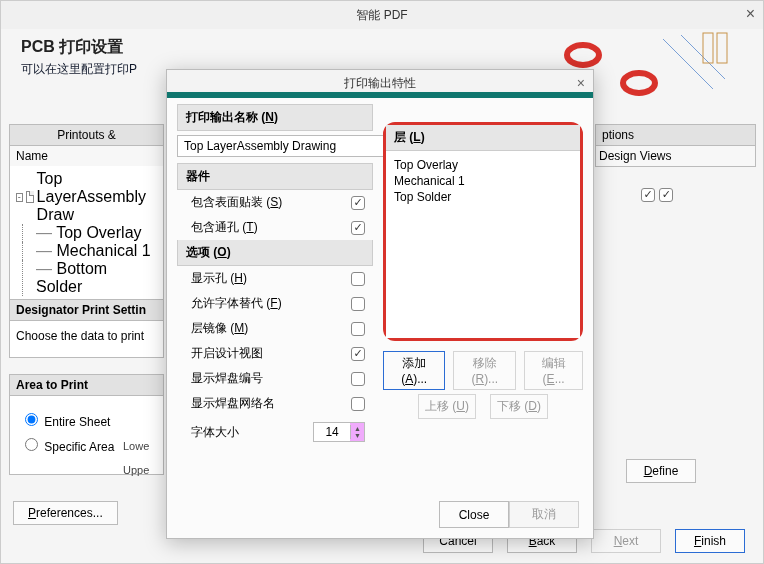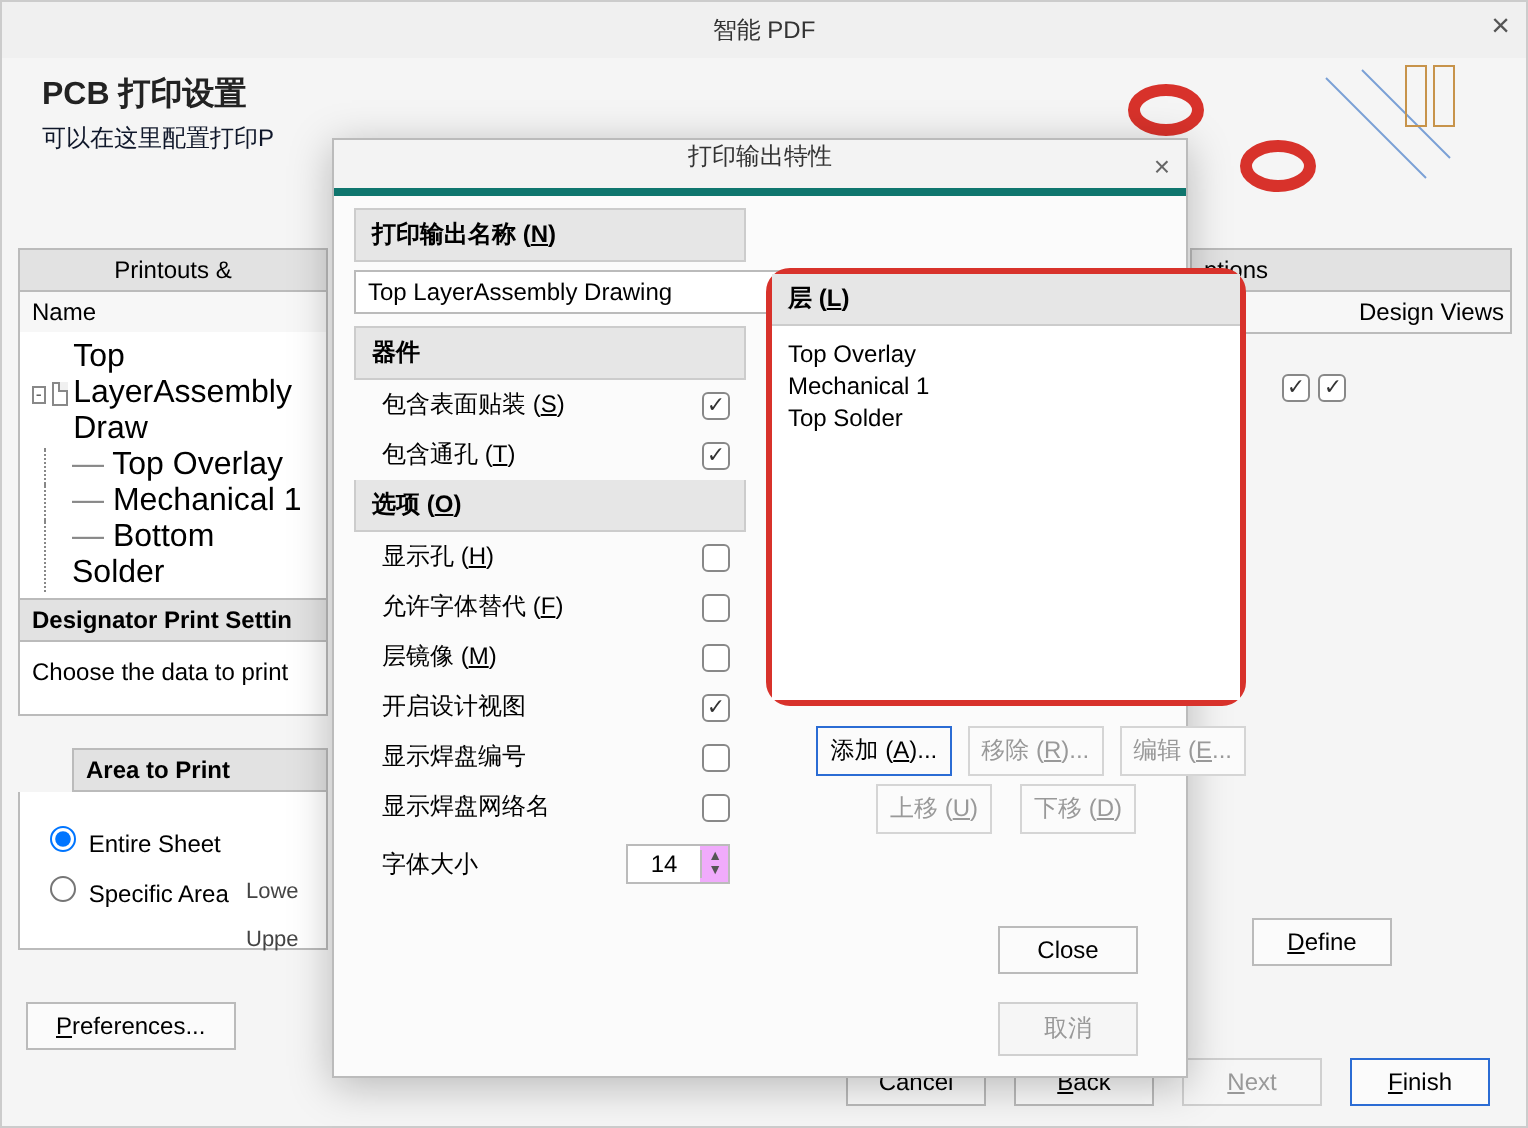--- a/index.html
+++ b/index.html
@@ -36,42 +36,42 @@
 
   .area { position: absolute; left: 8px; top: 345px; width: 155px; }
   .area-body { padding: 8px 6px 14px 6px; }
   .radio-row { margin: 6px 4px; font-size: 12px; }
   .lower-upper { position:absolute; left:122px; top:405px; font-size:11px; color:#444; line-height:24px; }
 
   .prefs-btn { position: absolute; left: 12px; bottom: 38px; }
 
   
   .right-hdr { position: absolute; left: 594px; top: 95px; width: 161px; }
-  .dv-hdr { text-align: right; background:#f7f7f7; border:1px solid #bbb; border-top:none; padding:3px; font-size:12px;}
+  .dv-hdr { text-align: left; background:#f7f7f7; border:1px solid #bbb; border-top:none; padding:3px; font-size:12px;}
   .dv-checks { position:absolute; left:640px; top:155px; }
   .dv-checks .chk { margin-bottom: 62px; }
   .define-btn { position:absolute; left:625px; top:430px; }
 
   
   .main-btn-row { position:absolute; right:18px; bottom:10px; display:flex; gap:14px; }
 
   
   .btn { background:#fbfbfb; border:1px solid #bbb; font-size:12px; padding:4px 14px; cursor:pointer; min-width:70px; }
   .btn.primary { border:1px solid #2b6cd4; }
   .btn.disabled { color:#999; border-color:#d0d0d0; background:#f6f6f6; cursor:default; }
 
   
   .inner-dlg { position:absolute; left:165px; top:40px; width:428px; height:470px; background:#fbfbfb; border:1px solid #bbb; box-shadow:0 4px 20px rgba(0,0,0,0.25); z-index:50; }
-  .inner-title-bar { height:28px; display:flex; align-items:flex-start; background:#f3f3f3; border-bottom:4px solid #0f766e; position:relative; }
+  .inner-title-bar { height:28px; display:flex; align-items:flex-end; background:#f3f3f3; border-bottom:6px solid #0f766e; position:relative; }
   .inner-title { flex:1; text-align:center; font-size:12px; color:#333; }
   .inner-close { position:absolute; right:8px; top:5px; font-size:14px; color:#666; cursor:pointer; }
 
   .inner-body { position:absolute; top:28px; left:0; right:0; bottom:0; padding:8px 10px; }
   .inner-col-l { position:absolute; left:10px; top:6px; width:196px; }
-  .inner-col-r { position:absolute; left:216px; top:36px; width:240px; }
+  .inner-col-r { position:absolute; left:216px; top:24px; width:200px; }
 
   .sect-hdr { background:#e6e6e6; border:1px solid #ccc; padding:4px 8px; font-size:12px; font-weight:bold; }
   .sect-hdr2 { background:#e6e6e6; border:1px solid #ccc; border-top:none; padding:4px 8px; font-size:12px; font-weight:bold; }
   .name-input { width:396px; margin:4px 0 6px 0; }
   .name-input input { width:100%; border:1px solid #bbb; padding:3px 6px; font-size:12px; background:#fff; }
 
   .opt-row { display:flex; align-items:center; justify-content:space-between; padding:4px 8px 4px 14px; font-size:12px; }
   .chk { width:14px; height:14px; border:1px solid #888; border-radius:3px; background:#fff; display:inline-flex; align-items:center; justify-content:center; font-size:11px; color:#333; }
   .chk.checked::after { content:"✓"; }
 
@@ -86,21 +86,21 @@
   .layers-hdr { background:#e6e6e6; padding:4px 8px; font-size:12px; font-weight:bold; }
   .layers-list { background:#fff; padding:6px 8px; font-size:12px; height:188px; border-top:1px solid #ccc; }
   .layers-list div { padding:1px 0; }
 
   .layer-btn-row { display:flex; gap:8px; margin-top:10px; justify-content:flex-end; }
   .layer-btn-row2 { display:flex; gap:14px; margin-top:4px; justify-content:center; }
   .small-btn { background:#fbfbfb; border:1px solid #bbb; font-size:12px; padding:3px 6px; cursor:pointer; min-width:56px; }
   .small-btn.primary { border:1px solid #2b6cd4; }
   .small-btn.disabled { color:#999; border-color:#d5d5d5; cursor:default; }
 
-  .inner-btn-row { position:absolute; right:24px; bottom:10px; display:flex; gap:14px;flex-direction:column; }
+  .inner-btn-row { position:absolute; right:14px; bottom:10px; display:flex; gap:0; }
 
   .hot { text-decoration: underline; }
 </style>
 </head>
 <body>
 
 <div class="outer-win">
   <div class="outer-title-bar">
     <div class="outer-title">智能 PDF</div>
     <div class="close-x">×</div>
@@ -138,21 +138,21 @@
         </div>
       </div>
     </div>
 
     <div class="desig">
       <div class="panel-hdr" style="font-weight:bold;">Designator Print Settin</div>
       <div class="panel-body desig-body">Choose the data to print</div>
     </div>
 
     <div class="area">
-      <div class="panel-hdr" style="font-weight:bold;margin-left:27px;">Area to Print</div>
+      <div class="panel-hdr" style="font-weight:bold;">Area to Print</div>
       <div class="panel-body area-body">
         <div class="radio-row">
           <input type="radio" checked="" style=""> <span>Entire Sheet</span>
         </div>
         <div class="radio-row">
           <input type="radio" style=""> <span>Specific Area</span>
         </div>
       </div>
     </div>
     <div class="lower-upper">

